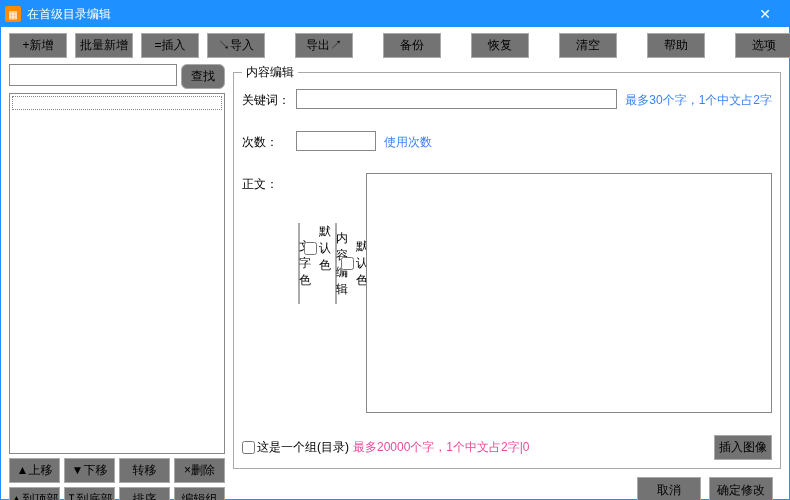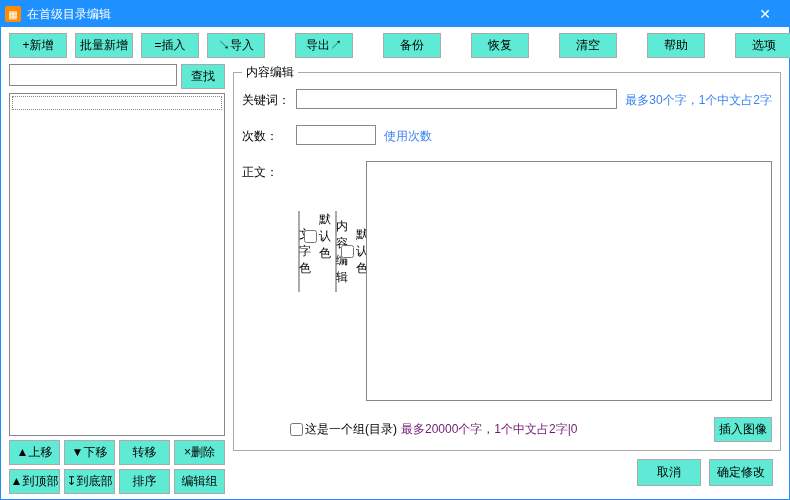--- a/index.html
+++ b/index.html
@@ -3,49 +3,49 @@
 <meta charset="utf-8">
 <style>
 * { box-sizing: border-box; margin: 0; padding: 0; }
 body { font-family: "Microsoft YaHei", "SimSun", sans-serif; font-size: 12px; background: #fff; }
 .window { width: 790px; height: 500px; border: 1px solid #1e90ff; display: flex; flex-direction: column; }
 .titlebar { height: 26px; background: #1e90ff; color: #fff; display: flex; align-items: center; padding: 0 4px; }
 .titlebar .icon { width: 16px; height: 16px; background: #ff8c00; border-radius: 2px; margin-right: 6px; display: flex; align-items: center; justify-content: center; font-size: 10px; }
 .titlebar .title { flex: 1; font-size: 12px; }
 .titlebar .close { width: 40px; height: 26px; display: flex; align-items: center; justify-content: center; cursor: pointer; font-size: 14px; }
 .toolbar { padding: 6px 8px; display: flex; gap: 4px; }
-.btn { background: #5eead4; border: 1px solid #aaa; padding: 3px 0; font-size: 12px; cursor: pointer; min-width: 58px; text-align: center; font-family: inherit; }
+.btn { background: #737373; border: 1px solid #aaa; padding: 3px 0; font-size: 12px; cursor: pointer; min-width: 58px; text-align: center; font-family: inherit; }
 .toolbar .btn { min-width: 58px; margin-right: 26px; }
 .toolbar .btn:nth-child(1), .toolbar .btn:nth-child(2), .toolbar .btn:nth-child(3) { margin-right: 4px; }
 .body { flex: 1; display: flex; padding: 0 8px 8px 8px; gap: 8px; }
 .left { width: 216px; display: flex; flex-direction: column; }
 .search-row { display: flex; gap: 4px; margin-bottom: 4px; }
 .search-row input { flex: 1; border: 1px solid #888; height: 22px; padding: 0 4px; font-size: 12px; }
-.search-row .btn { min-width: 44px; }
+.search-row .btn { min-width: 44px; border-radius: 6px; }
 .listbox { flex: 1; border: 1px solid #888; background: #fff; margin-bottom: 4px; position: relative; }
 .listbox-inner { position: absolute; top: 2px; left: 2px; right: 2px; height: 14px; border: 1px dotted #888; }
 .left-btns { display: flex; flex-direction: column; gap: 4px; }
 .left-btns .row { display: flex; gap: 4px; }
 .left-btns .btn { flex: 1; min-width: 0; }
 .right { flex: 1; display: flex; flex-direction: column; }
 fieldset { border: 1px solid #aaa; padding: 8px; position: relative; }
 legend { padding: 0 4px; font-size: 12px; }
-.field-row { display: flex; align-items: flex-start; margin-bottom: 16px; gap: 4px; }
+.field-row { display: flex; align-items: flex-start; margin-bottom: 22px; gap: 4px; }
 .field-row .label { width: 50px; text-align: left; padding-top: 3px; }
 .field-row input[type=text] { border: 1px solid #888; height: 20px; padding: 0 4px; font-size: 12px; }
 .field-row .hint { color: #3b82f6; padding-top: 3px; padding-left: 4px; }
 .main-edit-row { display: flex; gap: 6px; }
 .side-controls { width: 62px; display: flex; flex-direction: row; gap: 4px; padding-top: 50px; }
 .side-controls .btn { min-width: 0; width: 58px; padding: 4px 0; }
 .side-controls label { display: flex; align-items: center; gap: 2px; font-size: 12px; margin-bottom: 30px; }
 .side-controls label:last-of-type { margin-bottom: 0; }
 .textarea { flex: 1; border: 1px solid #888; height: 240px; background: #fff; }
-.bottom-row { display: flex; align-items: center; gap: 4px; margin-top: 8px; margin-left: 48px; }
+.bottom-row { display: flex; align-items: center; gap: 4px; margin-top: 8px; }
 .bottom-row label { display: flex; align-items: center; gap: 2px; }
-.bottom-row .hint { color: #701a75; }
+.bottom-row .hint { color: #ec4899; }
 .bottom-row .spacer { flex: 1; }
 .footer { padding: 8px; display: flex; justify-content: flex-end; gap: 8px; }
 .footer .btn { min-width: 64px; padding: 4px 0; }
 input[type=checkbox] { width: 13px; height: 13px; }
 </style>
 </head>
 <body>
 
 <div class="window">
   <div class="titlebar">

